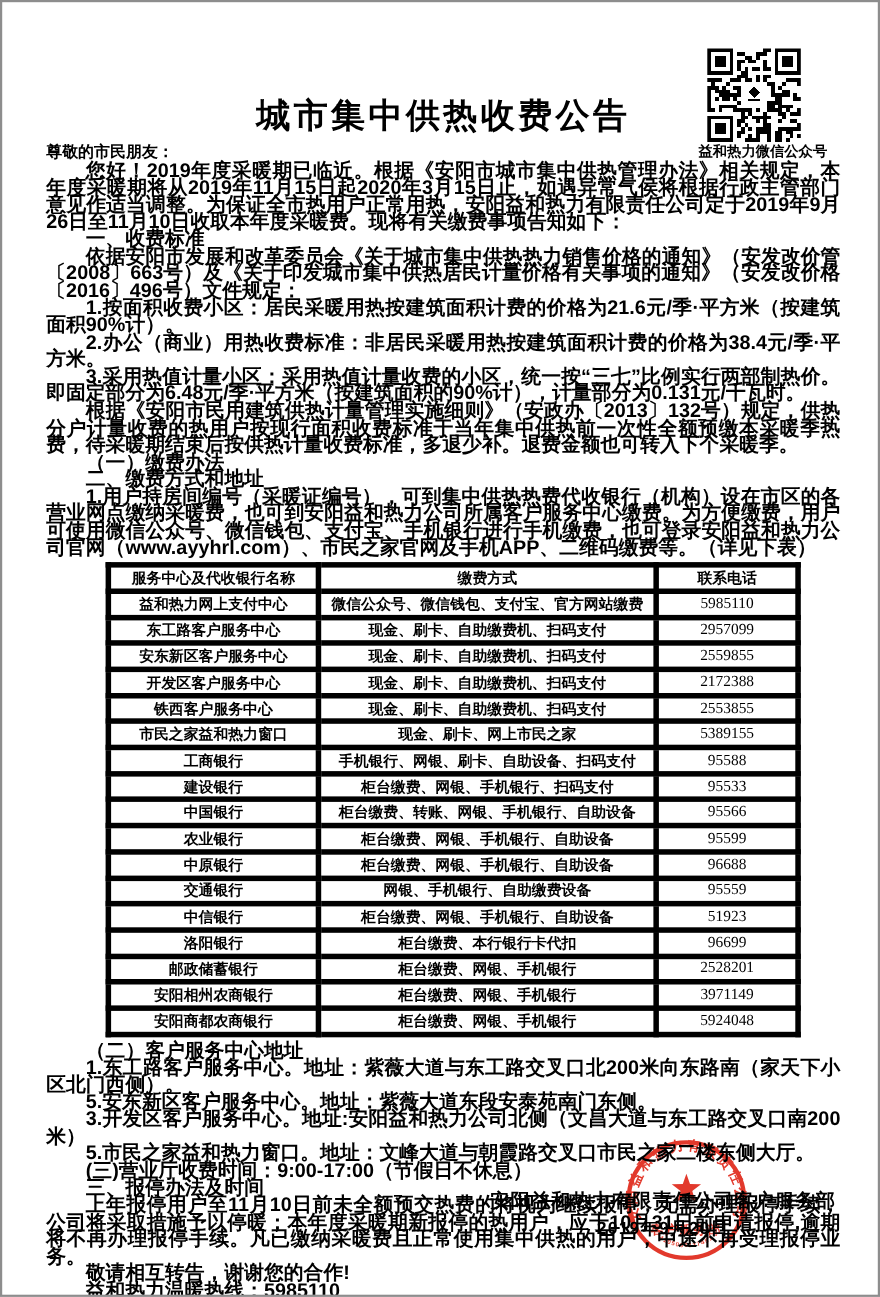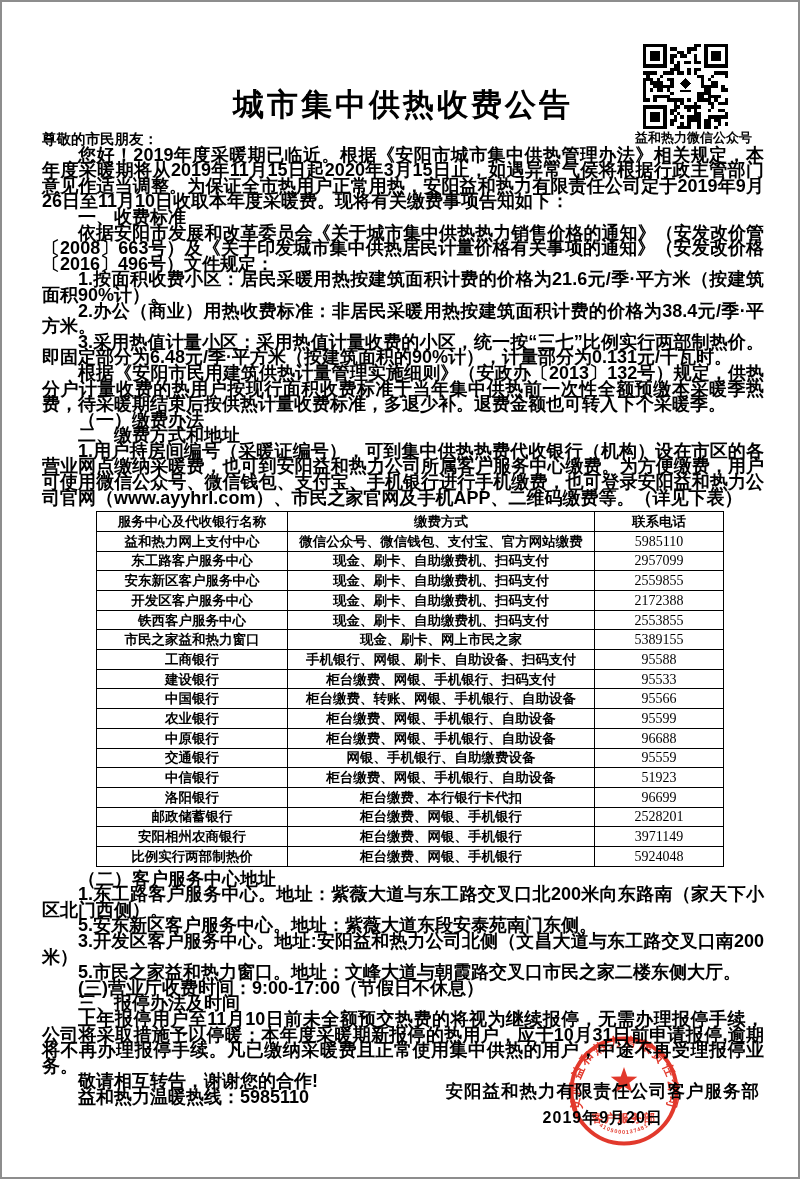--- a/index.html
+++ b/index.html
@@ -21,21 +21,21 @@
 
   p { margin:0; font-size:18px; line-height:15.6px; text-align:justify; text-indent:2em; }
   p.noindent { text-indent:0; }
   .greeting { margin-top:11px; font-size:14.5px; }
 
   table.pay {
     border-collapse:collapse; margin:5px 0 5px 54px; table-layout:fixed;
     width:627px;
   }
   table.pay th, table.pay td {
-    border:1px solid #000000; text-align:center; vertical-align:middle;
+    border:5px solid #000000; text-align:center; vertical-align:middle;
     font-size:13.5px; line-height:15px; height:18.7px; padding:0 2px;
     font-weight:bold; overflow:hidden; white-space:nowrap;
   }
   table.pay td.phone {
     font-family:"Liberation Serif","DejaVu Serif",serif; font-weight:normal; font-size:14px;text-align:center;
   }
 
   .sign-block { position:absolute; right:38px; top:1079px; text-align:center; }
   .sign-dept { font-size:17.5px; line-height:20px; letter-spacing:1px; }
   .sign-date { font-size:16px; line-height:18px; margin-top:8px; letter-spacing:1px; }
@@ -177,21 +177,21 @@
             <td>邮政储蓄银行</td>
             <td>柜台缴费、网银、手机银行</td>
             <td class="phone">2528201</td>
           </tr>
         <tr>
             <td>安阳相州农商银行</td>
             <td>柜台缴费、网银、手机银行</td>
             <td class="phone">3971149</td>
           </tr>
         <tr>
-            <td>比例实行两部制热价</td>
+            <td>安阳商都农商银行</td>
             <td>柜台缴费、网银、手机银行</td>
             <td class="phone">5924048</td>
           </tr>
       </tbody>
     </table>
 
     <p>（二）客户服务中心地址</p>
     <p>1.东工路客户服务中心。地址：紫薇大道与东工路交叉口北200米向东路南（家天下小区北门西侧）。</p>
     <p>5.安东新区客户服务中心。地址：紫薇大道东段安泰苑南门东侧。</p>
     <p>3.开发区客户服务中心。地址:安阳益和热力公司北侧（文昌大道与东工路交叉口南200米）</p>

